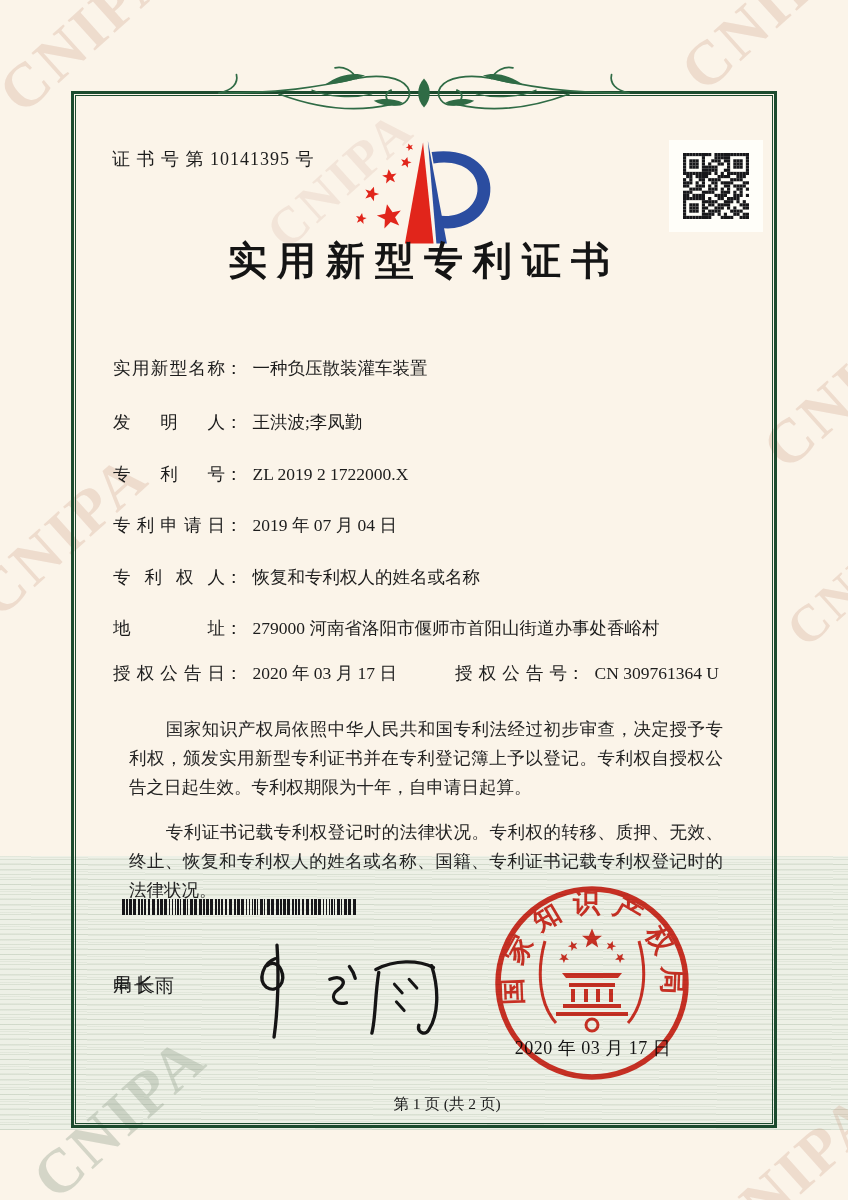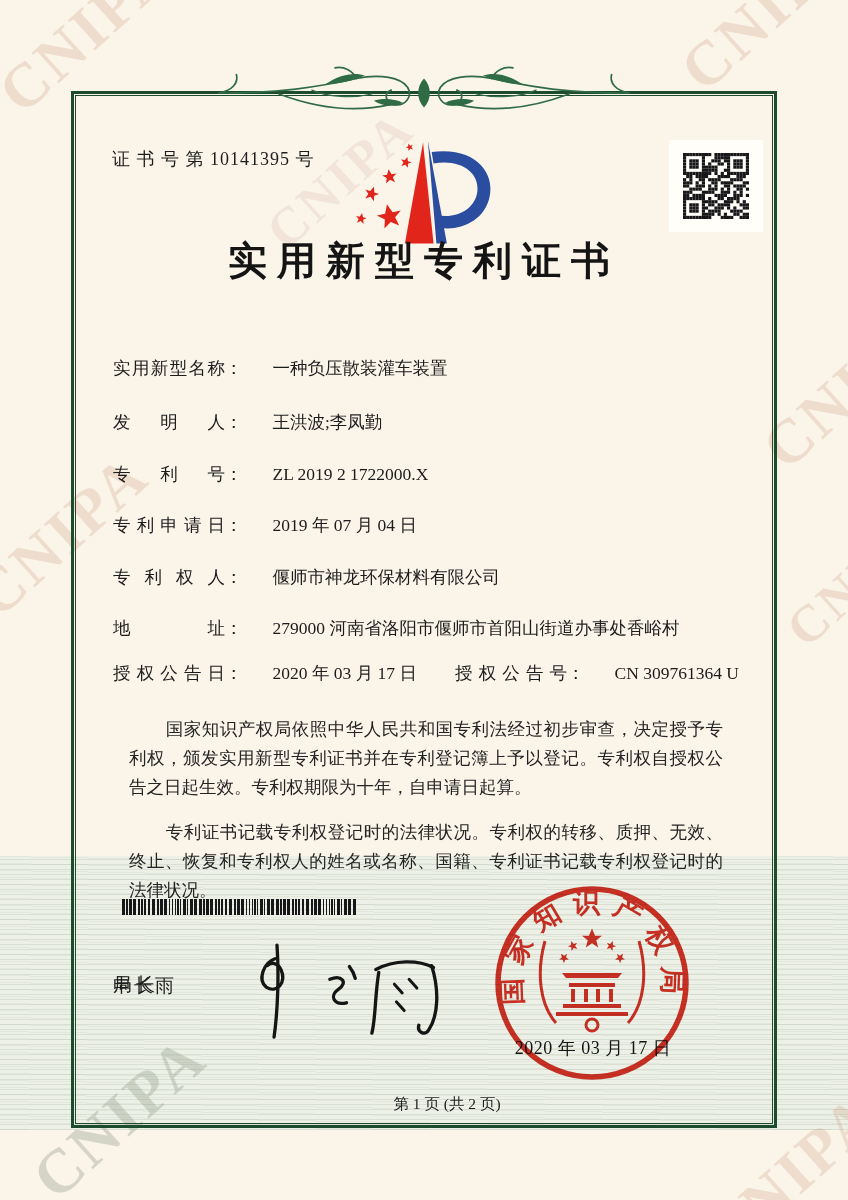--- a/index.html
+++ b/index.html
@@ -34,21 +34,21 @@
   
   .certno{position:absolute;left:112px;top:147px;z-index:5;font-size:18px;letter-spacing:1px;}
   .logo{position:absolute;left:345px;top:131px;width:158px;height:124px;z-index:5;}
   .qrbox{position:absolute;left:669px;top:140px;width:94px;height:92px;background:#fffef9;z-index:5;
          display:flex;align-items:center;justify-content:center;}
   .title{position:absolute;left:0;top:234px;width:848px;text-align:center;z-index:5;
          font-size:39px;font-weight:700;letter-spacing:10px;color:#141414;}
   .row{position:absolute;display:flex;align-items:baseline;z-index:5;font-size:17.5px;color:#1c1c1c;}
   .jlabel{width:112px;display:inline-flex;justify-content:space-between;}
   .colon{margin:0 10px 0 0;}
-  .value{white-space:nowrap;margin-left:20px;}
+  .value{white-space:nowrap;}
   .paras{position:absolute;left:113px;top:699px;width:626px;z-index:5;
          font-size:17.5px;line-height:29px;text-align:justify;color:#242424;}
   .paras p{margin:16px;text-indent:2.1em;}
   .barcode{position:absolute;left:122px;top:899px;width:238px;height:16px;z-index:5;font-size:0;}
   .barcode i{display:inline-block;height:100%;background:#17171a;}
   .signer-title{position:absolute;left:113px;top:972px;z-index:5;font-size:19px;letter-spacing:4px;}
   .signer-name{position:absolute;left:113px;top:973px;z-index:5;font-size:19px;letter-spacing:2px;}
   .signature{position:absolute;left:232px;top:933px;width:225px;height:118px;z-index:5;}
   .seal{position:absolute;left:492px;top:883px;width:200px;height:200px;z-index:7;
         mix-blend-mode:multiply;opacity:.95;}
@@ -442,21 +442,21 @@
       <span class="value">2019 年 07 月 04 日</span>
   </div>
   <div class="row" style="left:113px;top:565px">
     <span class="jlabel">
         <span>专</span>
         <span>利</span>
         <span>权</span>
         <span>人</span>
       </span>
       <span class="colon">：</span>
-      <span class="value">偃师市神龙环保材料有限公司</span>
+      <span class="value">恢复和专利权人的姓名或名称</span>
   </div>
   <div class="row" style="left:113px;top:616px">
     <span class="jlabel">
         <span>地</span>
         <span>址</span>
       </span>
       <span class="colon">：</span>
       <span class="value">279000  河南省洛阳市偃师市首阳山街道办事处香峪村</span>
   </div>
   <div class="row" style="left:113px;top:661px">

